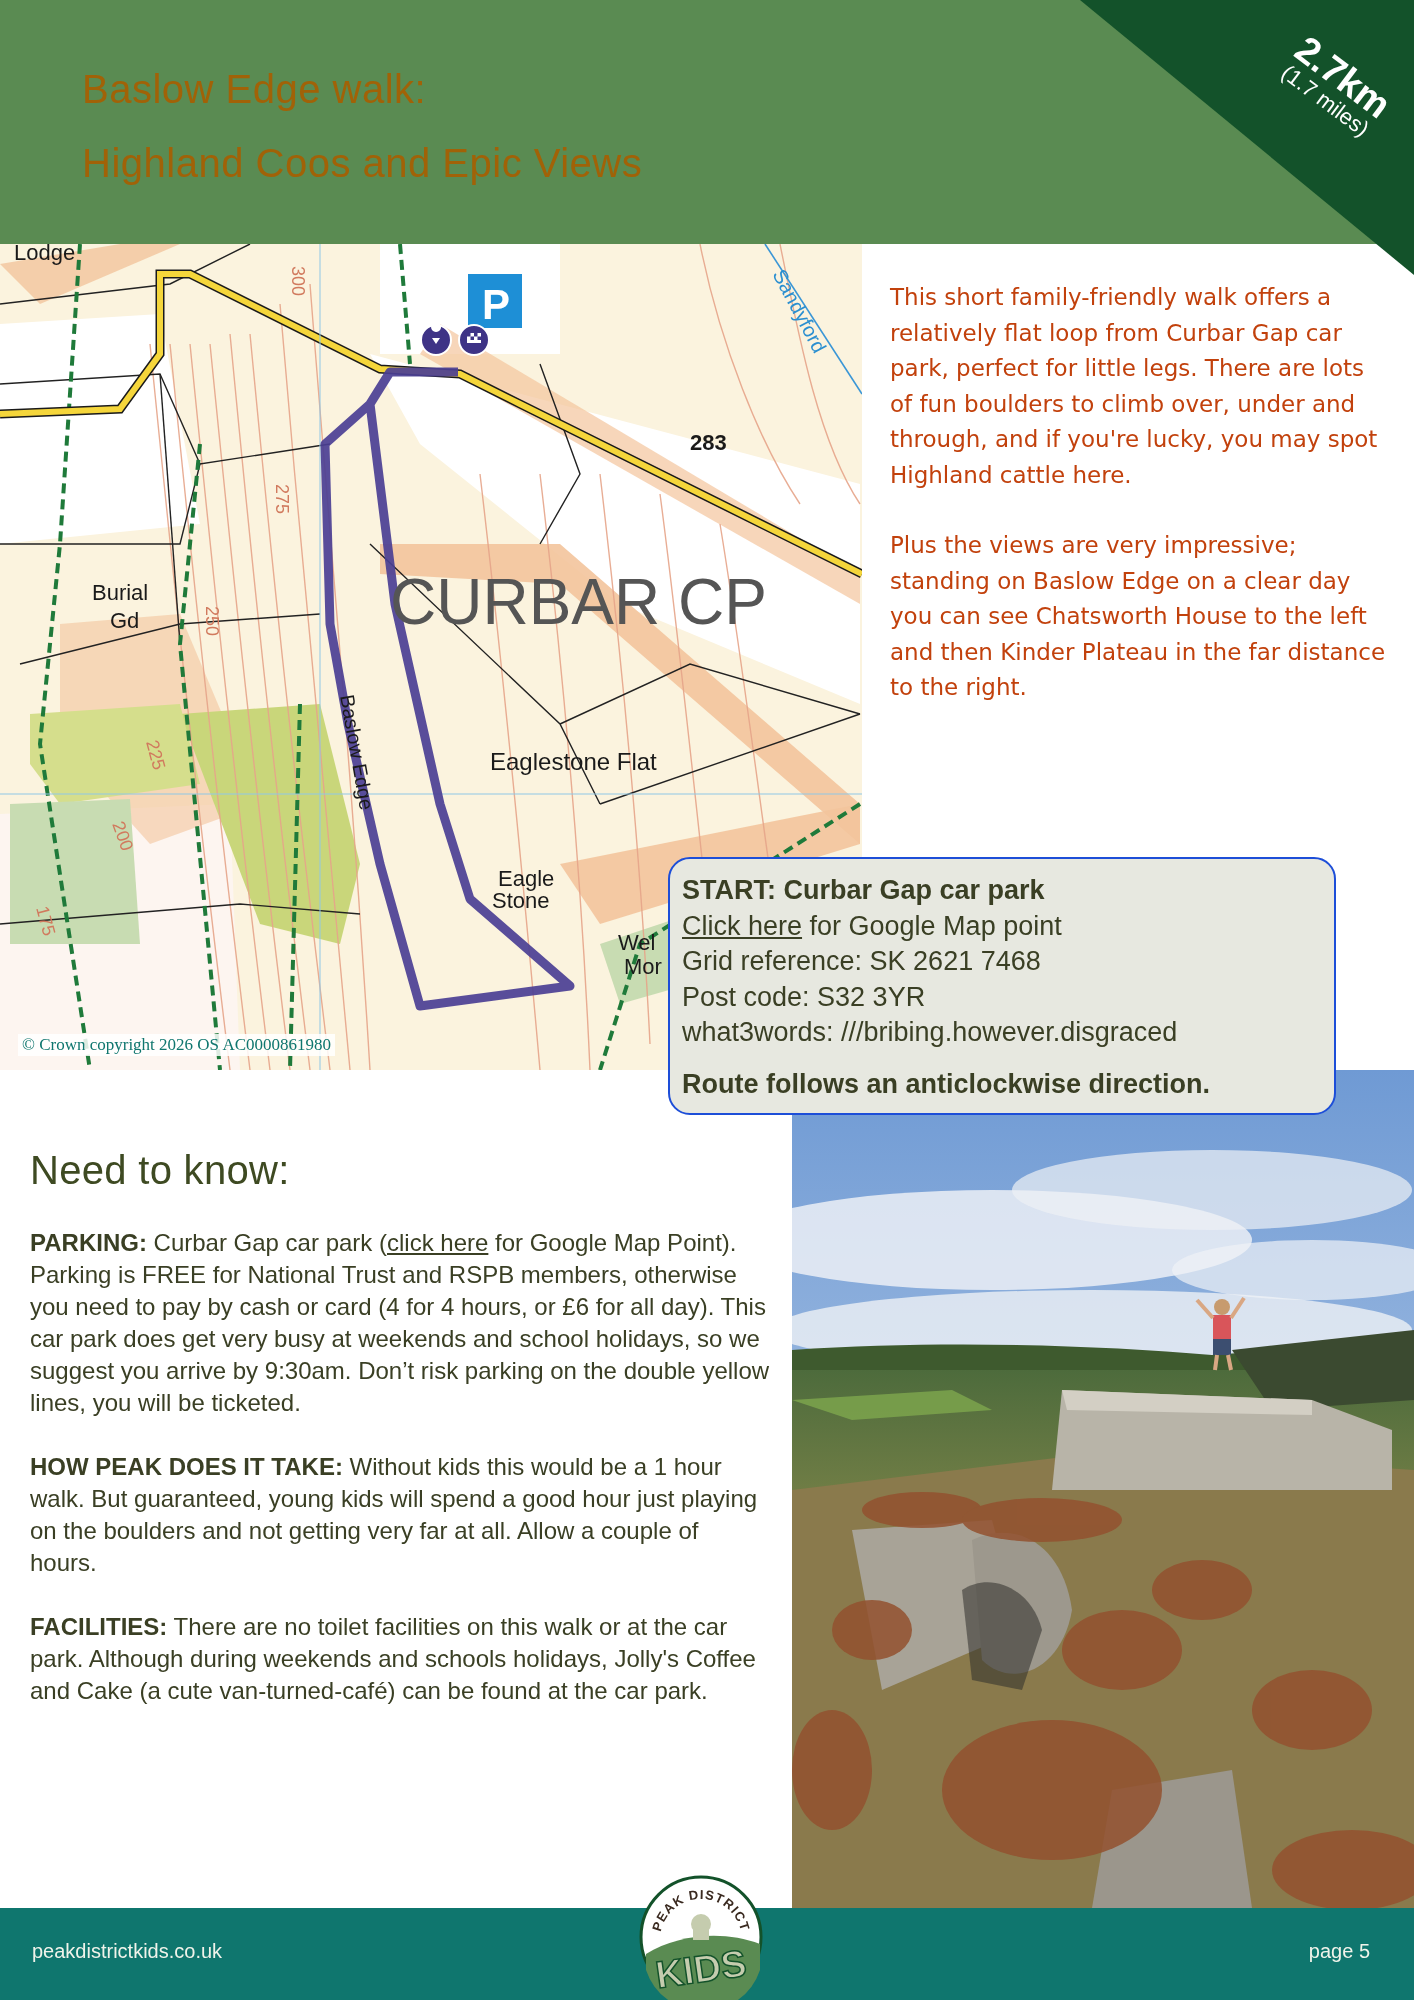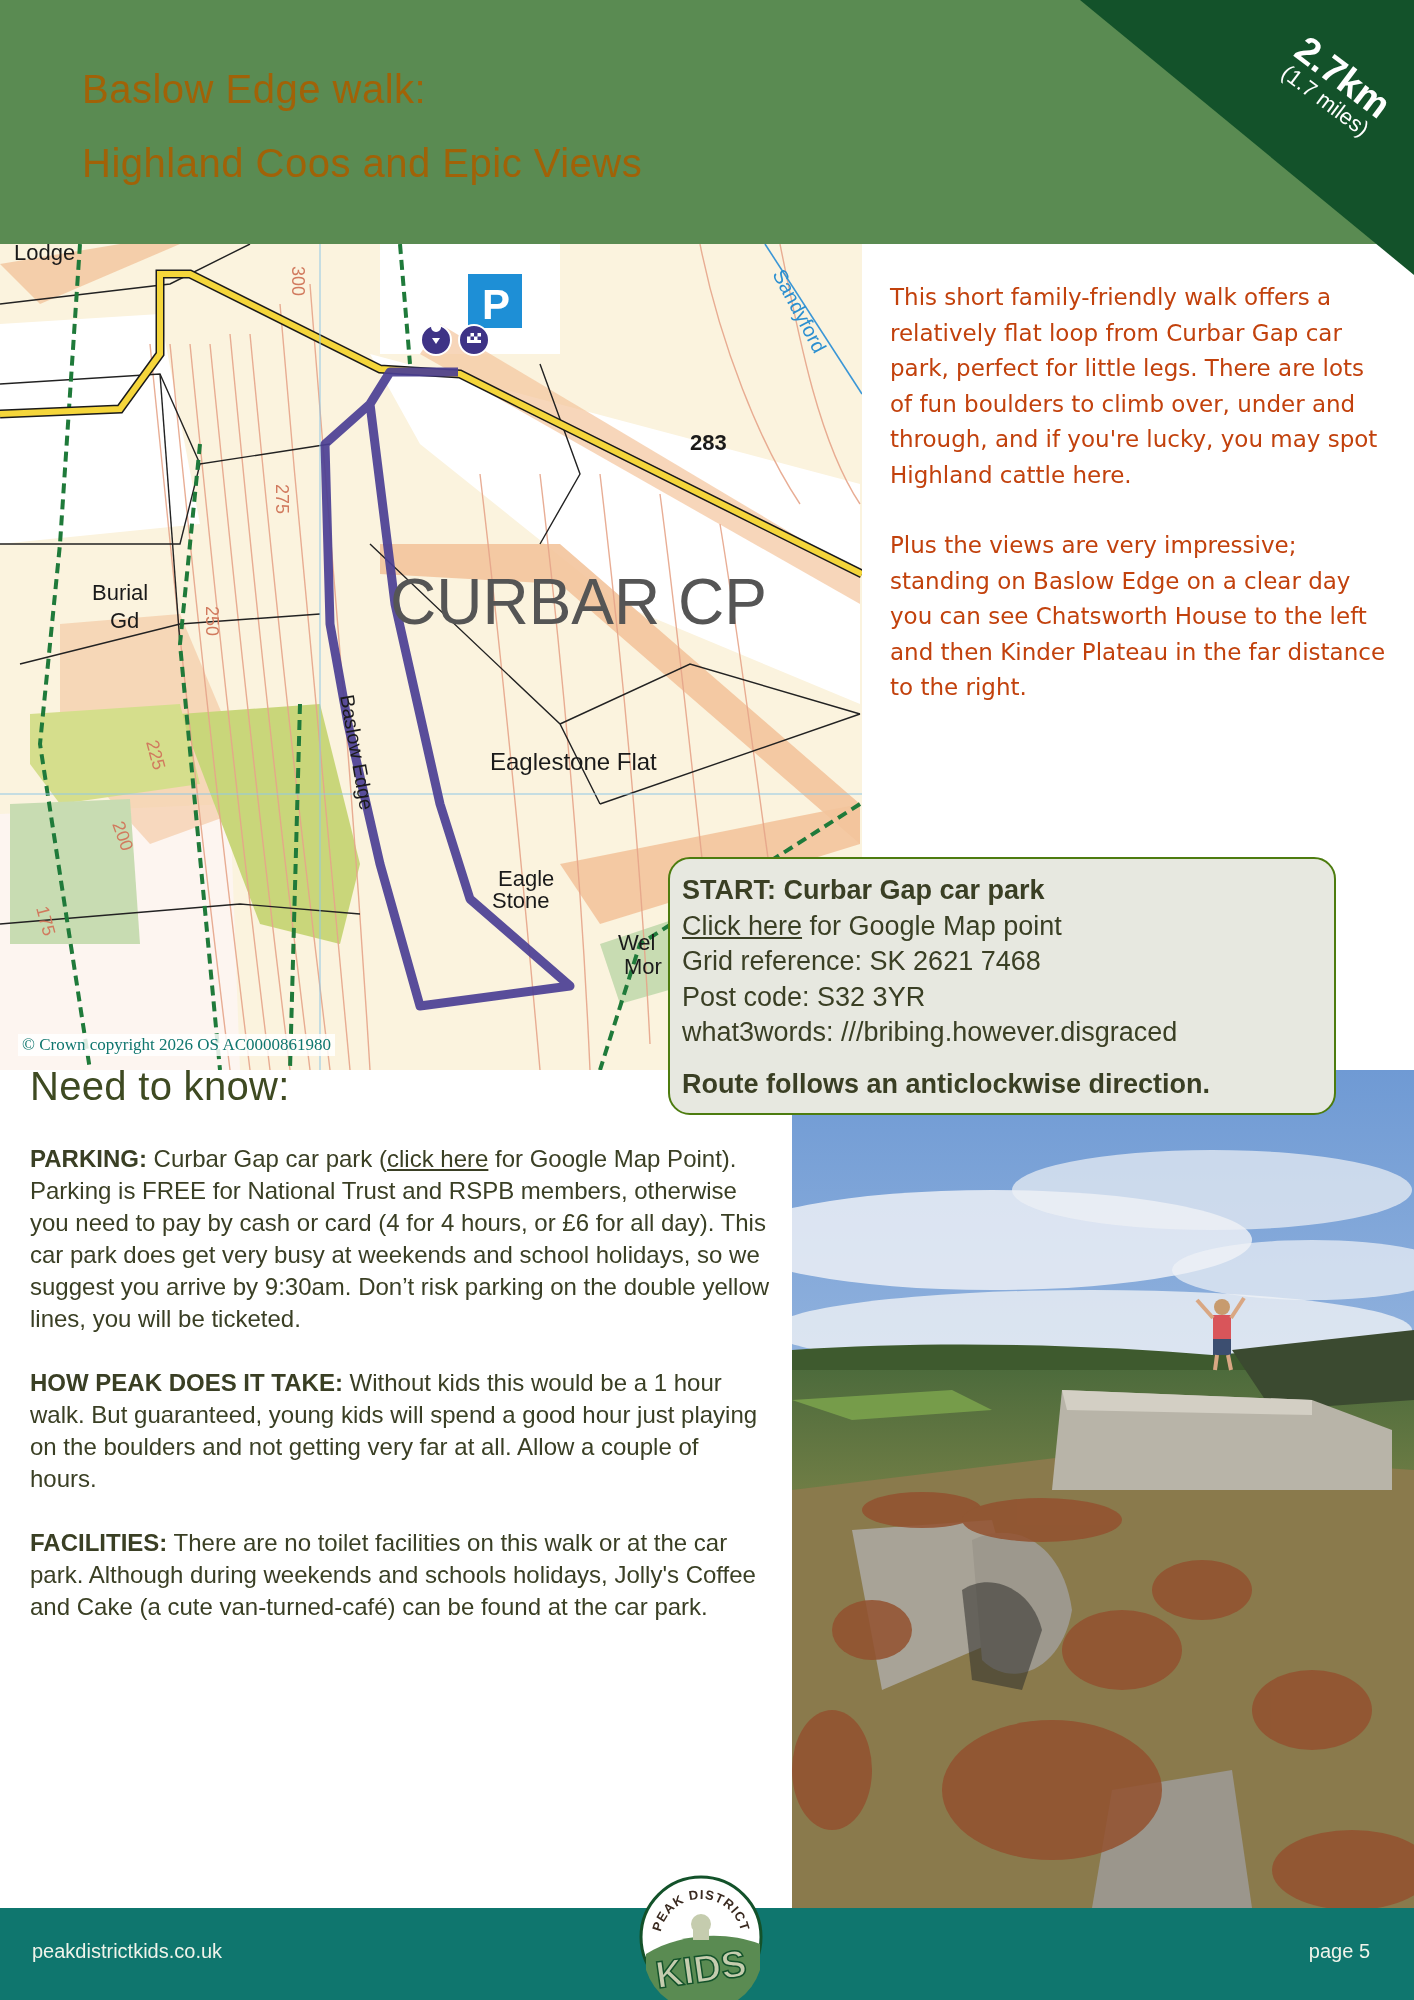--- a/index.html
+++ b/index.html
@@ -17,27 +17,27 @@
   
   .map { position: absolute; left: 0; top: 244px; width: 862px; height: 826px; overflow: hidden; background: #f9eed8; z-index: 1; }
   .map svg { position: absolute; left: 0; top: 0; }
   .map-copyright { position: absolute; left: 18px; top: 790px; background: rgba(255,255,255,0.85); font-family: Liberation Serif, serif; font-size: 17px; color: #0f766e; padding: 1px 4px; z-index: 3; }
 
   
   .intro { position: absolute; left: 890px; top: 280px; width: 500px; font-family: "DejaVu Sans", sans-serif; font-size: 23px; line-height: 35.5px; color: #c2410c; z-index: 2; }
   .intro p { margin-bottom: 35px; }
 
   
-  .start-box { position: absolute; left: 668px; top: 857px; width: 668px; height: 258px; background: #e7e8e0; border: 2px solid #4d7c0f; border-radius: 22px; padding: 14px 12px 0 12px; font-family: "Liberation Sans", sans-serif; color: #3a3f24; font-size: 27px; line-height: 35.5px; z-index: 6; }
+  .start-box { position: absolute; left: 668px; top: 857px; width: 668px; height: 258px; background: #e7e8e0; border: 2px solid #1d4ed8; border-radius: 22px; padding: 14px 12px 0 12px; font-family: "Liberation Sans", sans-serif; color: #3a3f24; font-size: 27px; line-height: 35.5px; z-index: 6; }
   .start-box .start-title { font-weight: bold; }
   .start-box .link { text-decoration: underline; cursor: pointer; }
   .start-box .route-dir { font-weight: bold; margin-top: 16px; }
 
   
-  .need { position: absolute; left: 30px; top: 1064px; width: 740px; z-index: 2; }
+  .need { position: absolute; left: 30px; top: 1148px; width: 740px; z-index: 2; }
   .need h2 { font-family: "Liberation Sans", sans-serif; font-size: 40px; font-weight: normal; color: #3e4a22; margin-bottom: 34px; letter-spacing: 0.3px; }
   .need .para { font-family: "Liberation Sans", sans-serif; font-size: 24px; line-height: 32px; color: #3a3f24; margin-bottom: 32px; }
   .need .para .lbl { font-weight: bold; }
   .need .link { text-decoration: underline; cursor: pointer; }
 
   
   .photo { position: absolute; left: 792px; top: 1070px; width: 622px; height: 838px; overflow: hidden; z-index: 1; }
 
   
   .footer { position: absolute; left: 0; top: 1908px; width: 1414px; height: 92px; background: #0f766e; z-index: 2; }

